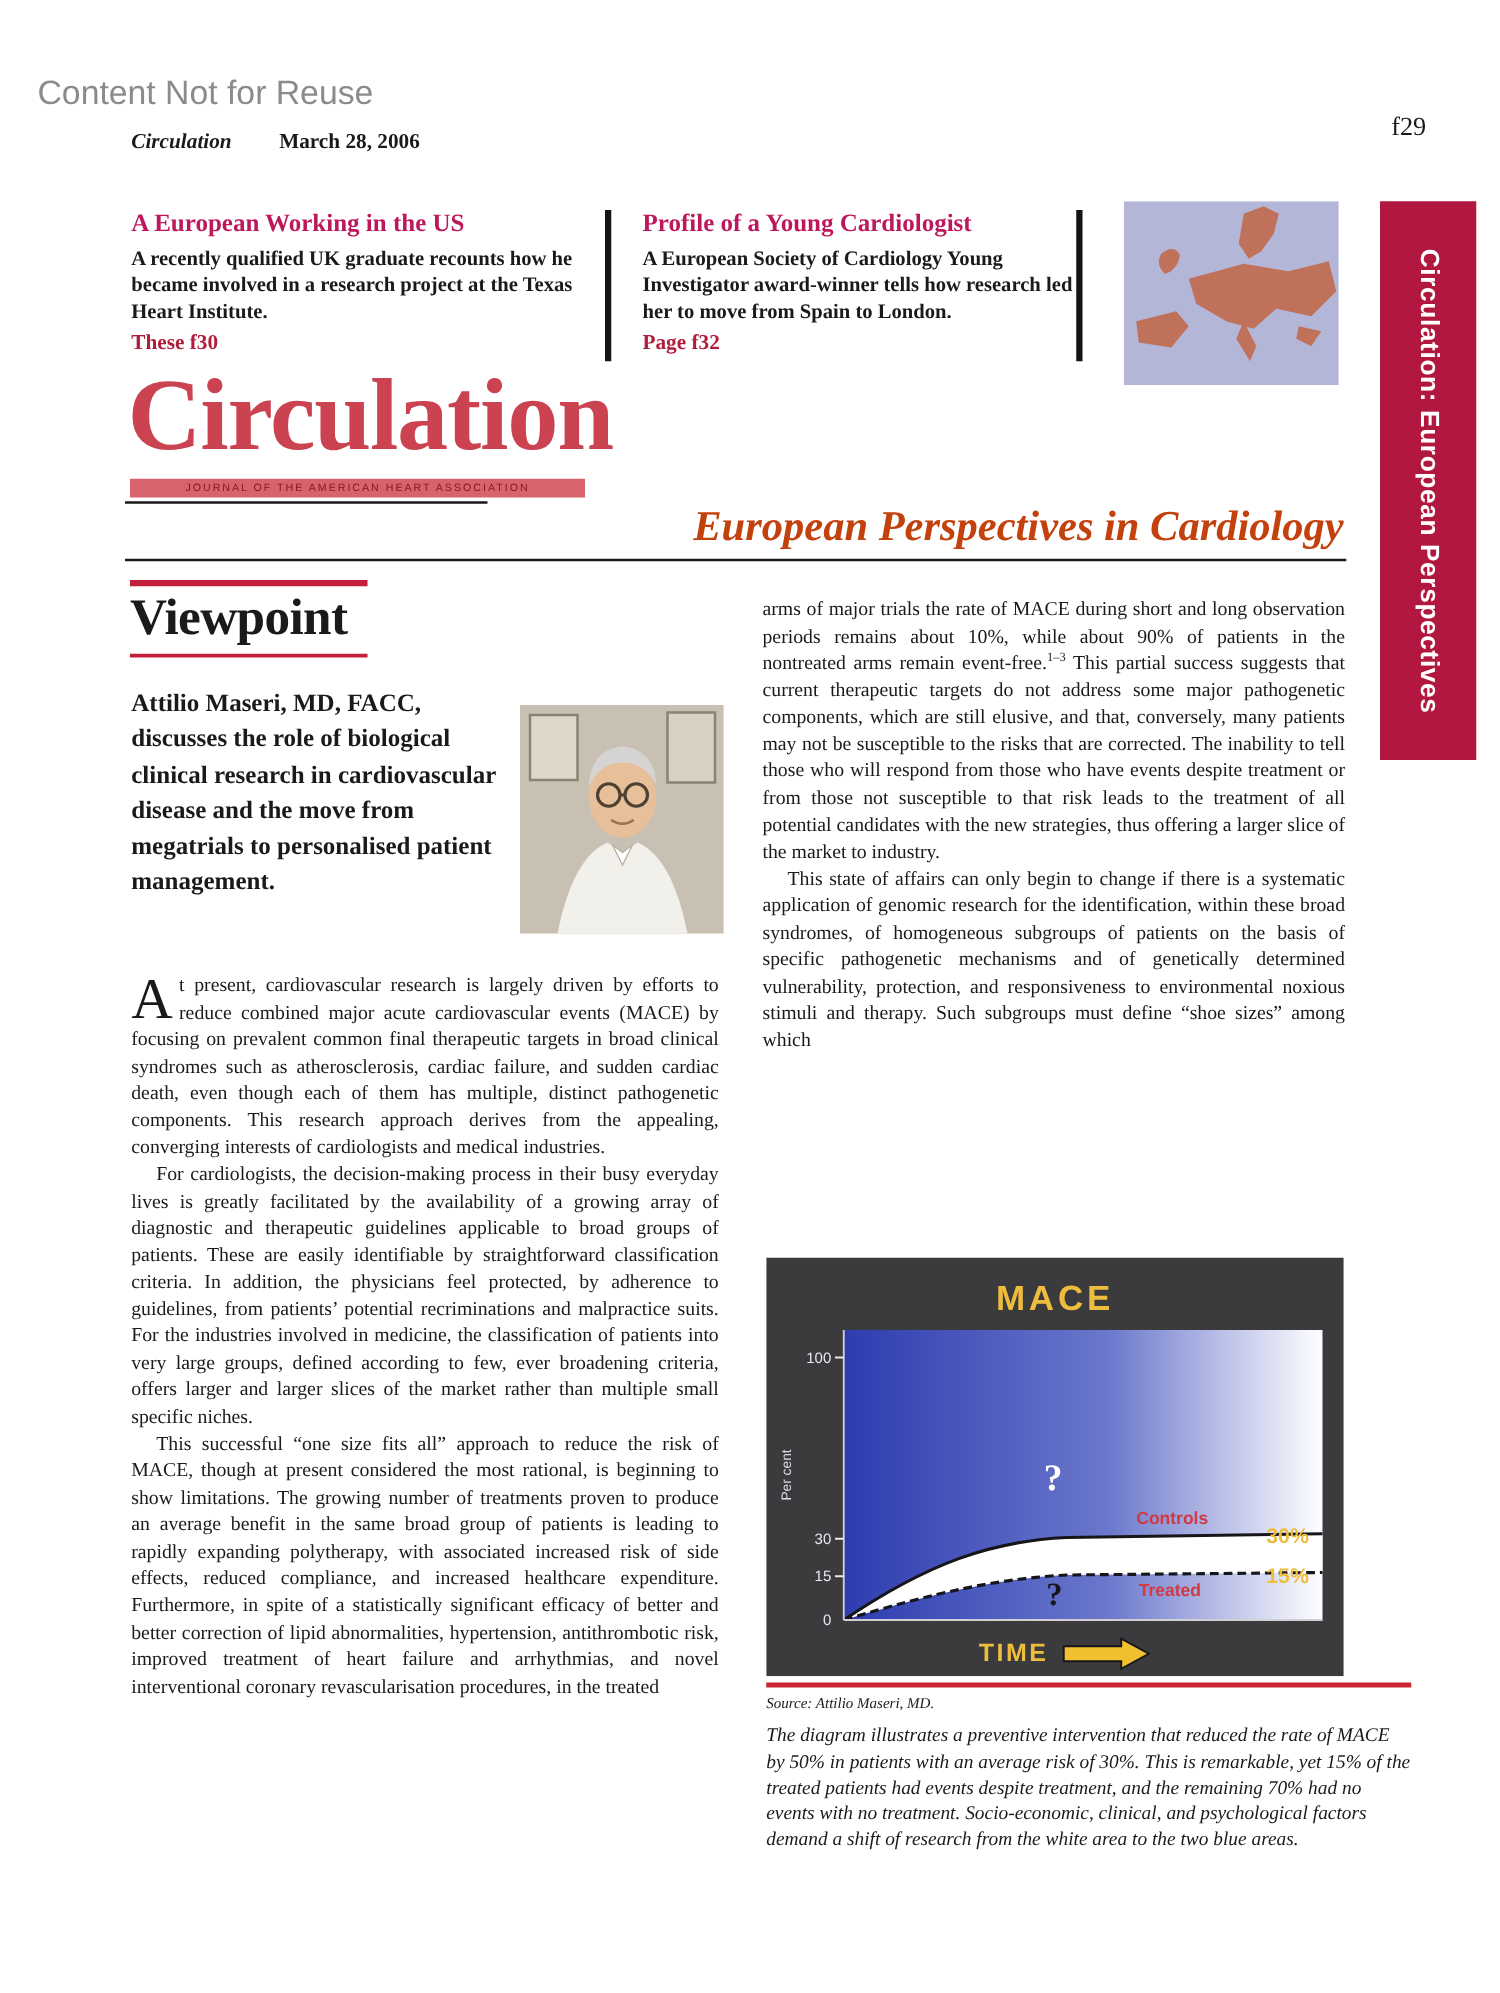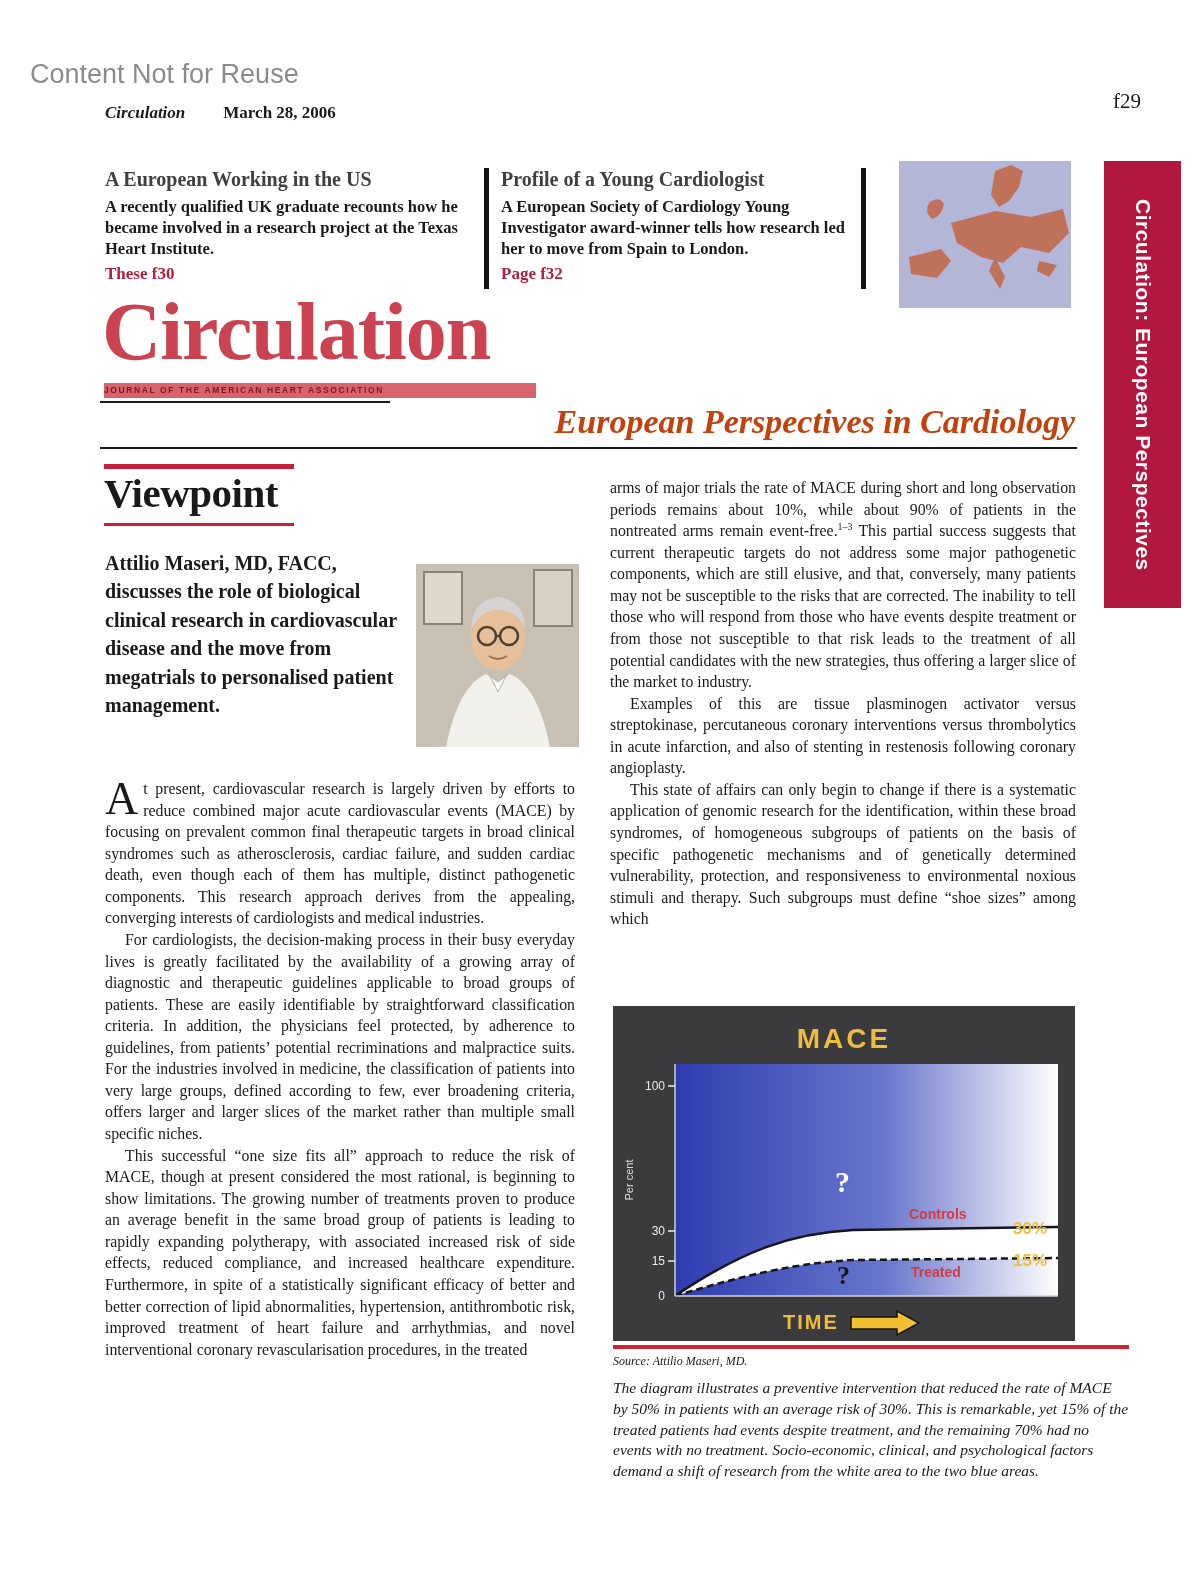--- a/index.html
+++ b/index.html
@@ -9,37 +9,37 @@
   }
   .abs { position:absolute;margin-top:31px; }
 
   .watermark { left:30px; top:28px; font-family:"Liberation Sans",sans-serif;
     font-size:27px; color:#8b8b8b; }
   .folio { left:1113px; top:58px; font-size:21px; }
   .issue-line { left:105px; top:72px; font-size:17px; font-weight:bold; }
   .issue-line .jname { font-style:italic; margin-right:38px; }
 
   .teaser { width:362px; }
-  .teaser-title { font-size:20px; font-weight:bold; color:#404040; margin:0 0 5px 0; }
+  .teaser-title { font-size:20px; font-weight:bold; color:#be185d; margin:0 0 5px 0; }
   .teaser-body { font-size:16.5px; font-weight:bold; line-height:1.28; margin:0 0 5px 0; }
   .teaser-ref { font-size:17px; font-weight:bold; color:#b01e3c; }
   .vbar { width:5px; height:121px; background:#141414; }
 
   .map-box { left:899px; top:130px; width:172px; height:147px; }
 
   .side-band { left:1104px; top:130px; width:77px; height:447px; background:#b2173f;
     display:flex; align-items:center; justify-content:center; }
   .side-band span { writing-mode:vertical-rl; font-family:"Liberation Sans",sans-serif;
     font-weight:bold; font-size:21px; color:#ffffff; letter-spacing:0.5px; }
 
   .logo { left:102px; top:258px; font-size:82px; font-weight:bold; color:#cb4350;
     letter-spacing:-1px; line-height:1.05; }
-  .logo-bar { left:104px; top:352px; width:432px; height:15px; background:#d9636c;
+  .logo-bar { left:104px; top:352px; width:364px; height:15px; background:#d9636c;
     color:#7e1824; font-family:"Liberation Sans",sans-serif; font-size:8.5px;
-    font-weight:bold; letter-spacing:1.6px; text-align:left; line-height:15px; }
+    font-weight:normal; letter-spacing:1.6px; text-align:center; line-height:15px; }
 
   .rule-left { left:100px; top:370px; width:290px; height:2px; background:#1a1a1a; }
   .headline { left:390px; top:372px; width:685px; text-align:right; font-size:34px;
     font-style:italic; font-weight:bold; color:#c2410c; }
   .rule-full { left:100px; top:416px; width:977px; height:2px; background:#1a1a1a; }
 
   .vp-rule-top { left:104px; top:433px; width:190px; height:5px; background:#c41f3b; }
   .vp-title { left:104px; top:438px; font-size:41px; font-weight:bold; letter-spacing:-0.5px; }
   .vp-rule-bot { left:104px; top:492px; width:190px; height:3px; background:#c41f3b; }
 
@@ -86,21 +86,21 @@
   </div>
 
   <div class="abs teaser" style="left:105px; top:137px;">
     <div class="teaser-title">A European Working in the US</div>
     <div class="teaser-body">A recently qualified UK graduate recounts how he became involved in a research project at the Texas Heart Institute.</div>
     <div class="teaser-ref">These f30</div>
   </div>
 
   <div class="abs vbar" style="left:484px; top:137px;"></div>
 
-  <div class="abs teaser" style="left:501px; top:137px; width:352px;">
+  <div class="abs teaser" style="left:514px; top:137px; width:352px;">
     <div class="teaser-title">Profile of a Young Cardiologist</div>
     <div class="teaser-body">A European Society of Cardiology Young Investigator award-winner tells how research led her to move from Spain to London.</div>
     <div class="teaser-ref">Page f32</div>
   </div>
 
   <div class="abs vbar" style="left:861px; top:137px;"></div>
 
   <div class="abs map-box">
     <svg width="172" height="147" viewBox="0 0 172 147">
       <rect width="172" height="147" fill="#b4b6d8"></rect>
@@ -147,21 +147,20 @@
   </div>
 
   <div class="abs colL body-text">
     <p><span class="dropcap">A</span><span>t present, cardiovascular research is largely driven by efforts to reduce combined major acute cardiovascular events (MACE) by focusing on prevalent common final therapeutic targets in broad clinical syndromes such as atherosclerosis, cardiac failure, and sudden cardiac death, even though each of them has multiple, distinct pathogenetic components. This research approach derives from the appealing, converging interests of cardiologists and medical industries.</span></p>
     <p class="indent">For cardiologists, the decision-making process in their busy everyday lives is greatly facilitated by the availability of a growing array of diagnostic and therapeutic guidelines applicable to broad groups of patients. These are easily identifiable by straightforward classification criteria. In addition, the physicians feel protected, by adherence to guidelines, from patients’ potential recriminations and malpractice suits. For the industries involved in medicine, the classification of patients into very large groups, defined according to few, ever broadening criteria, offers larger and larger slices of the market rather than multiple small specific niches.</p>
     <p class="indent">This successful “one size fits all” approach to reduce the risk of MACE, though at present considered the most rational, is beginning to show limitations. The growing number of treatments proven to produce an average benefit in the same broad group of patients is leading to rapidly expanding polytherapy, with associated increased risk of side effects, reduced compliance, and increased healthcare expenditure. Furthermore, in spite of a statistically significant efficacy of better and better correction of lipid abnormalities, hypertension, antithrombotic risk, improved treatment of heart failure and arrhythmias, and novel interventional coronary revascularisation procedures, in the treated</p>
   </div>
 
   <div class="abs colR body-text">
     <p><span>arms of major trials the rate of MACE during short and long observation periods remains about 10%, while about 90% of patients in the nontreated arms remain event-free.</span><sup>1–3</sup><span> This partial success suggests that current therapeutic targets do not address some major pathogenetic components, which are still elusive, and that, conversely, many patients may not be susceptible to the risks that are corrected. The inability to tell those who will respond from those who have events despite treatment or from those not susceptible to that risk leads to the treatment of all potential candidates with the new strategies, thus offering a larger slice of the market to industry.</span></p>
-    <p class="indent">Examples of this are tissue plasminogen activator versus streptokinase, percutaneous coronary interventions versus thrombolytics in acute infarction, and also of stenting in restenosis following coronary angioplasty.</p>
     <p class="indent">This state of affairs can only begin to change if there is a systematic application of genomic research for the identification, within these broad syndromes, of homogeneous subgroups of patients on the basis of specific pathogenetic mechanisms and of genetically determined vulnerability, protection, and responsiveness to environmental noxious stimuli and therapy. Such subgroups must define “shoe sizes” among which</p>
   </div>
 
   <div class="abs figure">
     <svg width="462" height="335" viewBox="0 0 462 335">
       <defs>
         <linearGradient id="bluefade" x1="0" y1="0" x2="1" y2="0">
           <stop offset="0" stop-color="#2e3cb0"></stop>
           <stop offset="0.55" stop-color="#6a77cc"></stop>
           <stop offset="1" stop-color="#ffffff"></stop>

